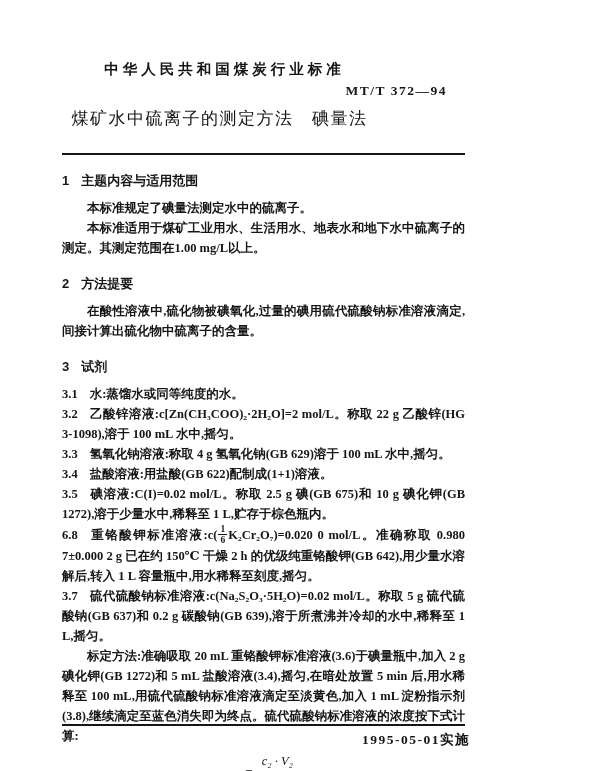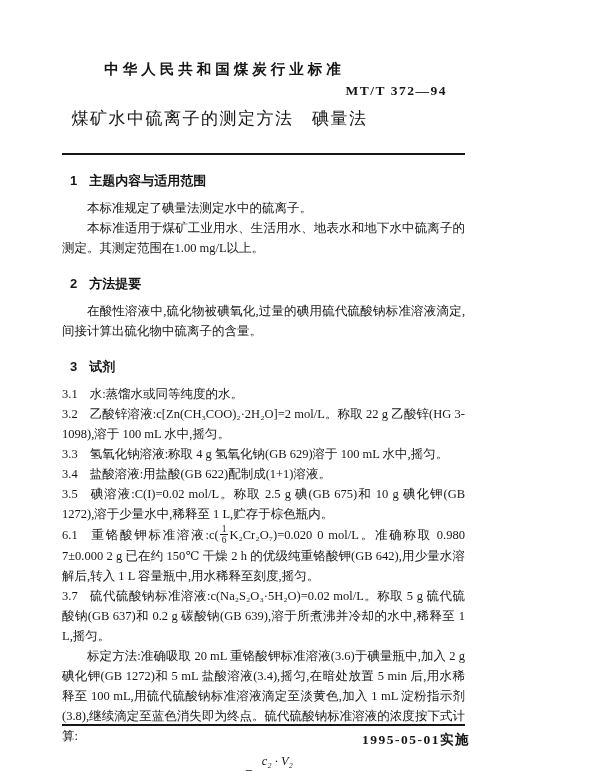--- a/index.html
+++ b/index.html
@@ -52,25 +52,25 @@
   .head-rule{
     border:none;
     border-top:2px solid #161616;
     margin:23px 0 0 0;
   }
   
   .sec-heading{
     font-family:"Liberation Sans","DejaVu Sans",sans-serif;
     font-weight:bold;
     font-size:13px;
-    margin:17px 0 8px 8px;
+    margin:17px 0 8px 0;
     line-height:18px;
   }
   .sec-heading .sec-num{margin-right:12px;}
-  p{margin:0;text-align:justify;}
+  p{margin:0;text-align:justify;font-weight:bold;}
   .para{text-indent:2em;}
   .item .item-num{margin-right:12px;font-family:"Liberation Serif","DejaVu Serif",serif;}
   
   .ifrac{
     display:inline-block;
     vertical-align:-0.5em;
     text-align:center;
     line-height:1.1;
     font-size:9.5px;
     margin:0 1px;
@@ -154,21 +154,21 @@
   <p class="item"><span class="item-num">3.1</span><span>水:蒸馏水或同等纯度的水。</span></p>
 
   <p class="item"><span class="item-num">3.2</span><span>乙酸锌溶液:c[Zn(CH₃COO)₂·2H₂O]=2 mol/L。称取 22 g 乙酸锌(HG 3-1098),溶于 100 mL 水中,摇匀。</span></p>
 
   <p class="item"><span class="item-num">3.3</span><span>氢氧化钠溶液:称取 4 g 氢氧化钠(GB 629)溶于 100 mL 水中,摇匀。</span></p>
 
   <p class="item"><span class="item-num">3.4</span><span>盐酸溶液:用盐酸(GB 622)配制成(1+1)溶液。</span></p>
 
   <p class="item"><span class="item-num">3.5</span><span>碘溶液:C(I)=0.02 mol/L。称取 2.5 g 碘(GB 675)和 10 g 碘化钾(GB 1272),溶于少量水中,稀释至 1 L,贮存于棕色瓶内。</span></p>
 
-  <p class="item"><span class="item-num">6.1</span><span>重铬酸钾标准溶液:c(</span><span class="ifrac"><span class="fn">1</span><span class="fd">6</span></span><span>K₂Cr₂O₇)=0.020 0 mol/L。准确称取 0.980 7±0.000 2 g 已在约 150℃ 干燥 2 h 的优级纯重铬酸钾(GB 642),用少量水溶解后,转入 1 L 容量瓶中,用水稀释至刻度,摇匀。</span></p>
+  <p class="item"><span class="item-num">6.8</span><span>重铬酸钾标准溶液:c(</span><span class="ifrac"><span class="fn">1</span><span class="fd">6</span></span><span>K₂Cr₂O₇)=0.020 0 mol/L。准确称取 0.980 7±0.000 2 g 已在约 150℃ 干燥 2 h 的优级纯重铬酸钾(GB 642),用少量水溶解后,转入 1 L 容量瓶中,用水稀释至刻度,摇匀。</span></p>
 
   <p class="item"><span class="item-num">3.7</span><span>硫代硫酸钠标准溶液:c(Na₂S₂O₃·5H₂O)=0.02 mol/L。称取 5 g 硫代硫酸钠(GB 637)和 0.2 g 碳酸钠(GB 639),溶于所煮沸并冷却的水中,稀释至 1 L,摇匀。</span></p>
 
   <p class="para">标定方法:准确吸取 20 mL 重铬酸钾标准溶液(3.6)于碘量瓶中,加入 2 g 碘化钾(GB 1272)和 5 mL 盐酸溶液(3.4),摇匀,在暗处放置 5 min 后,用水稀释至 100 mL,用硫代硫酸钠标准溶液滴定至淡黄色,加入 1 mL 淀粉指示剂(3.8),继续滴定至蓝色消失即为终点。硫代硫酸钠标准溶液的浓度按下式计算:</p>
 
   <div class="formula">
     <span class="fvar">c₁</span><span class="feq">=</span><span class="bigfrac"><span class="fn">c₂ · V₂</span><span class="fd">V₁</span></span>
   </div>
 
   <div class="where-block">

